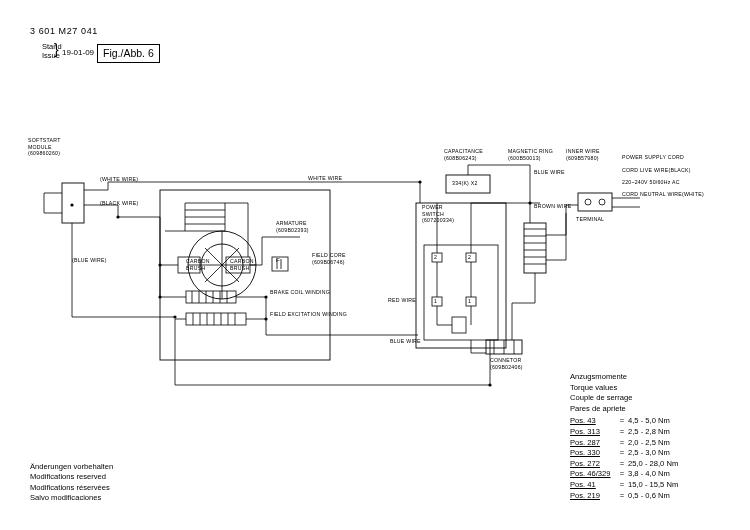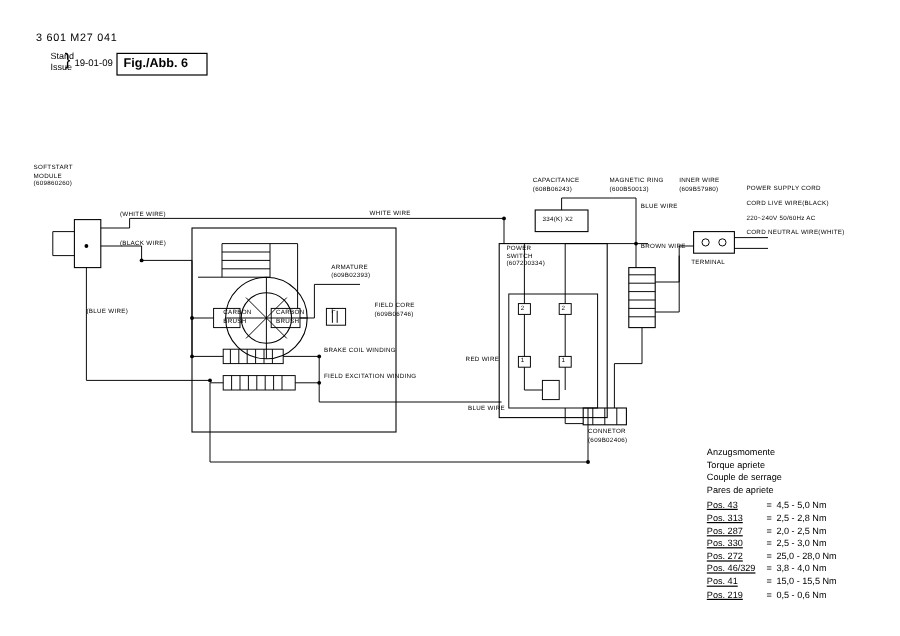--- a/index.html
+++ b/index.html
@@ -46,23 +46,23 @@
   .hdr-date {
     position: absolute;
     left: 62px; top: 48px;
     font-size: 8px;
     white-space: nowrap;
   }
   .hdr-fig {
     position: absolute;
     left: 97px; top: 44px;
     border: 1.6px solid #000;
-    padding: 2px 15px 3px 5px;
+    padding: 2px 5px 3px 5px;
     font-size: 10.5px;
-    font-weight: bold;
+    font-weight: normal;
     white-space: nowrap;
   }
   
   .diagram {
     position: absolute;
     left: 0; top: 85px;
     width: 750px;
     height: 350px;
   }
   svg.wires {
@@ -80,21 +80,20 @@
     white-space: pre;
     font-family: "Liberation Sans", sans-serif;
   }
   
   .torque {
     position: absolute;
     left: 570px; top: 372px;
     font-size: 7.6px;
     line-height: 10.6px;
     white-space: nowrap;
-    margin-left: 19px;
   }
   .torque table {
     border-collapse: collapse;
     font-size: 7.6px;
     margin-top: 2px;
   }
   .torque td {
     padding: 0 0 0 0;
     line-height: 10.6px;
     white-space: nowrap;
@@ -307,21 +306,21 @@
     <div class="lbl" style="left:622px; top:106px;">CORD NEUTRAL WIRE(WHITE)</div>
 
     <div class="lbl" style="left:388px; top:212px;">RED WIRE</div>
     <div class="lbl" style="left:390px; top:253px;">BLUE WIRE</div>
     <div class="lbl" style="left:490px; top:272px; width:42px;">CONNETOR
 (609B02406)</div>
   </div>
 
   <div class="torque">
     <div>Anzugsmomente</div>
-    <div>Torque apriete</div>
+    <div>Torque values</div>
     <div>Couple de serrage</div>
     <div>Pares de apriete</div>
     <table>
       <tbody>
         <tr>
           <td class="pos">Pos.  43</td>
           <td class="eq">=</td>
           <td class="val">4,5 -  5,0 Nm</td>
         </tr>
         <tr>
@@ -356,14 +355,20 @@
         </tr>
         <tr>
           <td class="pos">Pos. 219</td>
           <td class="eq">=</td>
           <td class="val">0,5 -  0,6 Nm</td>
         </tr>
       </tbody>
     </table>
   </div>
 
+  <div class="footer">
+    <div>Änderungen vorbehalten</div>
+    <div>Modifications reserved</div>
+    <div>Modifications réservées</div>
+    <div>Salvo modificaciones</div>
+  </div>
 
 </div>
 
 </body></html>

